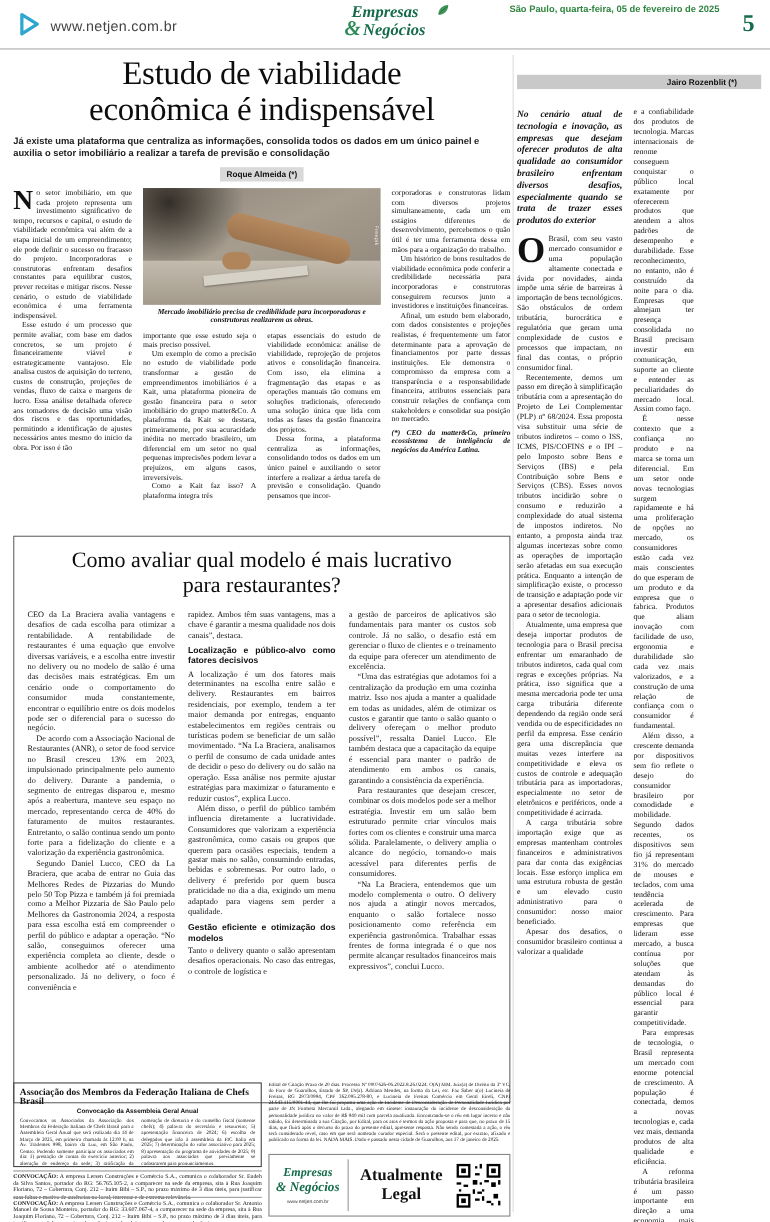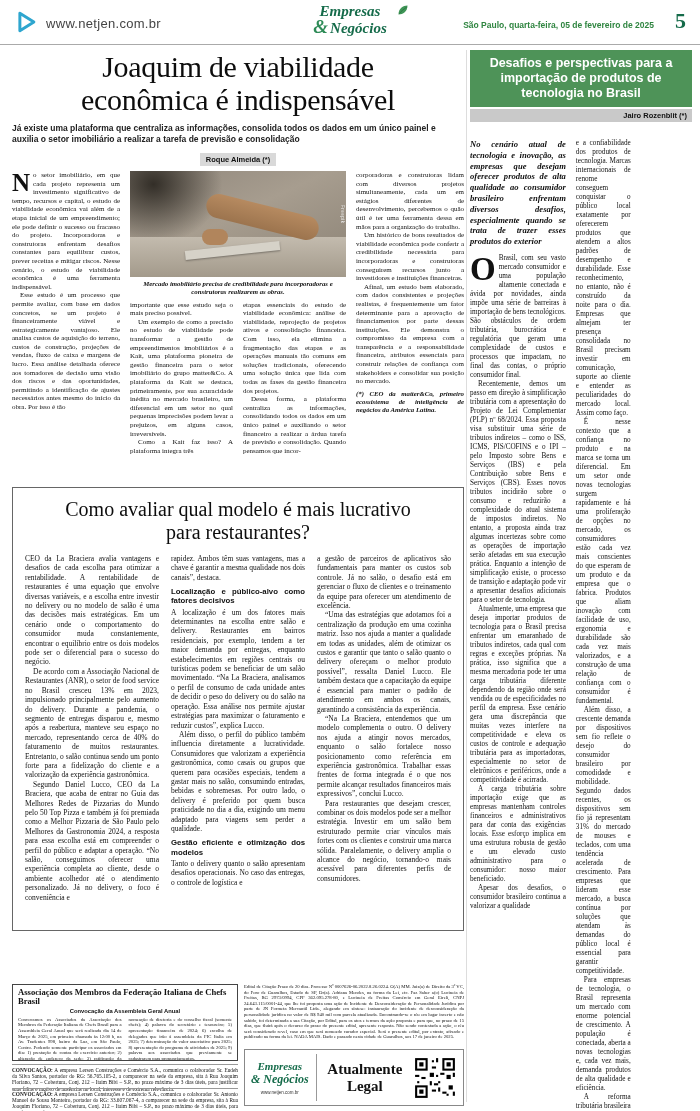--- a/index.html
+++ b/index.html
@@ -10,21 +10,21 @@
   .header { position:absolute; top:0; left:0; width:700px; height:44px; border-bottom:1px solid #aaa; background:#fff; }
   .play-logo { position:absolute; left:12px; top:8px; width:28px; height:28px; }
   .play-logo svg { width:28px; height:28px; }
   .site-url { position:absolute; left:46px; top:16px; font:13px "Liberation Sans", sans-serif; color:#444; letter-spacing:.3px; }
   .masthead { position:absolute; left:50%; top:4px; transform:translateX(-50%); width:150px; text-align:center; color:#156b4a; }
   .mh1 { font:bold italic 15px/15px "Liberation Serif", serif; }
   .mh2 { font:bold italic 15px/16px "Liberation Serif", serif; }
   .mh2 .amp { font-size:19px; margin-right:2px; color:#2e8b57; }
   .leaf { position:absolute; right:16px; top:-2px; }
   .leaf svg { width:12px; height:12px; }
-  .dateline { position:absolute; right:46px; top:20px; font:bold 8.5px "Liberation Sans", sans-serif; color:#2f8540; }
+  .dateline { position:absolute; right:46px; top:3px; font:bold 8.5px "Liberation Sans", sans-serif; color:#2f8540; }
   .pagenum { position:absolute; right:14px; top:8px; font:bold 22px "Liberation Serif", serif; color:#156b4a; }
 
   .vline { position:absolute; left:466px; top:50px; height:1052px; border-left:1px solid #ddd; }
 
   
   .paras p { margin:0; text-indent:8px; }
   .paras p:first-child { text-indent:0; }
   .dropcap { float:left; font-weight:bold; font-size:25px; line-height:21px; padding:1px 3px 0 0; }
   .dropcap.big { font-size:33px; line-height:28px; }
 
@@ -47,29 +47,29 @@
   .ph-trowel { position:absolute; left:55px; bottom:22px; width:95px; height:9px; background:#d6d2c8;
                transform:rotate(-6deg); box-shadow:0 1px 2px rgba(0,0,0,.35); }
   .ph-credit { position:absolute; right:1px; top:32%; writing-mode:vertical-rl; font:4.5px "Liberation Sans", sans-serif; color:#f0f0f0; letter-spacing:.5px; }
   .caption { font:bold italic 6.8px/7.8px "Liberation Serif", serif; text-align:center; margin:3px 2px 5px; }
   .mid-cols { display:grid; grid-template-columns:1fr 1fr; gap:0 10px; }
   .foot-note { font:bold italic 6.8px/8.2px "Liberation Serif", serif; margin-top:4px; }
 
   
   .tech { position:absolute; left:470px; top:50px; width:222px; }
   .tech-title { background:#4e9358; color:#fff; font:bold 12.5px/15px "Liberation Sans", sans-serif; text-align:center; padding:6px 7px; }
-  .tech-byline { background:#c9c9c9; text-align:right; font:bold 7.5px/9px "Liberation Sans", sans-serif; padding:2px 5px; margin-top:2px; }
+  .tech-byline { background:#c9c9c9; text-align:right; font:bold 7.5px/9px "Liberation Sans", sans-serif; padding:2px 22px; margin-top:18px; }
   .tech-cols { display:grid; grid-template-columns:1fr 1fr; gap:0 10px; margin-top:17px; height:968px; }
   .tech-intro { font:bold italic 8.6px/10.8px "Liberation Serif", serif; margin-bottom:7px; text-align:justify; }
   .tech-txt { font-size:7.2px; line-height:9px; text-align:justify; }
   .tech-colR { display:flex; flex-direction:row; }
   .tech-foot { margin-top:auto; background:#4e9358; color:#fff; font:bold italic 6.9px/8.6px "Liberation Serif", serif; padding:4px 5px; }
 
   
-  .resto { position:absolute; left:12px; top:487px; width:452px; height:444px; border:1px solid #666;
+  .resto { position:absolute; left:12px; top:487px; width:452px; height:516px; border:1px solid #666;
            padding:10px 12px; box-sizing:border-box; }
   .resto-title { font-size:20px; line-height:23px; text-align:center; color:#0d0d0d; }
   .resto-cols { display:grid; grid-template-columns:1fr 1fr 1fr; gap:0 12px; margin-top:10px; }
   .resto-txt { font-size:7.5px; line-height:9.4px; text-align:justify; }
   .subhead { font:bold 7.8px/9.2px "Liberation Sans", sans-serif; margin:5px 0 2px; }
 
   
   .chefs { position:absolute; left:12px; top:984px; width:226px; height:77px; border:1px solid #444;
            padding:3px 5px; box-sizing:border-box; overflow:hidden; }
   .chefs-title { font:bold 8.6px/9.4px "Liberation Serif", serif; text-align:left; }
@@ -117,21 +117,21 @@
       <div class="mh2"><span class="amp">&amp;</span><span>Negócios</span></div>
     </div>
     <span class="dateline">São Paulo, quarta-feira, 05 de fevereiro de 2025</span>
     <span class="pagenum">5</span>
   </div>
 
   <div class="vline"></div>
 
   <div class="main-art">
     <div class="main-title">
-      <div>Joaquim de viabilidade</div>
+      <div>Estudo de viabilidade</div>
       <div>econômica é indispensável</div>
     </div>
     <div class="deck">Já existe uma plataforma que centraliza as informações, consolida todos os dados em um único painel e auxilia o setor imobiliário a realizar a tarefa de previsão e consolidação</div>
     <div class="byline-row">
       <span class="byline-chip">Roque Almeida (*)</span>
     </div>
     <div class="art-body">
       <div class="bodytxt">
         <span class="dropcap">N</span>
         <div class="paras">
@@ -150,56 +150,55 @@
         </div>
         <div class="caption">Mercado imobiliário precisa de credibilidade para incorporadoras e construtoras realizarem as obras.</div>
         <div class="mid-cols">
           <div class="bodytxt paras">
               <p>importante que esse estudo seja o mais preciso possível.</p>
               <p>Um exemplo de como a precisão no estudo de viabilidade pode transformar a gestão de empreendimentos imobiliários é a Kait, uma plataforma pioneira de gestão financeira para o setor imobiliário do grupo matter&amp;Co. A plataforma da Kait se destaca, primeiramente, por sua acuracidade inédita no mercado brasileiro, um diferencial em um setor no qual pequenas imprecisões podem levar a prejuízos, em alguns casos, irreversíveis.</p>
               <p>Como a Kait faz isso? A plataforma integra três</p>
             </div>
           <div class="bodytxt paras">
               <p>etapas essenciais do estudo de viabilidade econômica: análise de viabilidade, reprojeção de projetos ativos e consolidação financeira. Com isso, ela elimina a fragmentação das etapas e as operações manuais tão comuns em soluções tradicionais, oferecendo uma solução única que lida com todas as fases da gestão financeira dos projetos.</p>
-              <p>Dessa forma, a plataforma centraliza as informações, consolidando todos os dados em um único painel e auxiliando o setor financeiro a realizar a árdua tarefa de previsão e consolidação. Quando pensamos que incor-</p>
+              <p>Dessa forma, a plataforma centraliza as informações, consolidando todos os dados em um único painel e auxiliando o setor interfere a realizar a árdua tarefa de previsão e consolidação. Quando pensamos que incor-</p>
             </div>
         </div>
       </div>
       <div class="bodytxt">
         <div class="paras">
             <p>corporadoras e construtoras lidam com diversos projetos simultaneamente, cada um em estágios diferentes de desenvolvimento, percebemos o quão útil é ter uma ferramenta dessa em mãos para a organização do trabalho.</p>
             <p>Um histórico de bons resultados de viabilidade econômica pode conferir a credibilidade necessária para incorporadoras e construtoras conseguirem recursos junto a investidores e instituições financeiras.</p>
             <p>Afinal, um estudo bem elaborado, com dados consistentes e projeções realistas, é frequentemente um fator determinante para a aprovação de financiamentos por parte dessas instituições. Ele demonstra o compromisso da empresa com a transparência e a responsabilidade financeira, atributos essenciais para construir relações de confiança com stakeholders e consolidar sua posição no mercado.</p>
           </div>
         <div class="foot-note">(*) CEO da matter&amp;Co, primeiro ecossistema de inteligência de negócios da América Latina.</div>
       </div>
     </div>
   </div>
 
   <div class="tech">
-    <div class="tech-title">Desafios e perspectivas para a importação de produtos de tecnologia no Brasil</div>
     <div class="tech-byline">Jairo Rozenblit (*)</div>
     <div class="tech-cols">
       <div class="tech-txt">
         <div class="tech-intro">No cenário atual de tecnologia e inovação, as empresas que desejam oferecer produtos de alta qualidade ao consumidor brasileiro enfrentam diversos desafios, especialmente quando se trata de trazer esses produtos do exterior</div>
         <span class="dropcap big">O</span>
         <div class="paras">
             <p>Brasil, com seu vasto mercado consumidor e uma população altamente conectada e ávida por novidades, ainda impõe uma série de barreiras à importação de bens tecnológicos. São obstáculos de ordem tributária, burocrática e regulatória que geram uma complexidade de custos e processos que impactam, no final das contas, o próprio consumidor final.</p>
             <p>Recentemente, demos um passo em direção à simplificação tributária com a apresentação do Projeto de Lei Complementar (PLP) nº 68/2024. Essa proposta visa substituir uma série de tributos indiretos – como o ISS, ICMS, PIS/COFINS e o IPI – pelo Imposto sobre Bens e Serviços (IBS) e pela Contribuição sobre Bens e Serviços (CBS). Esses novos tributos incidirão sobre o consumo e reduzirão a complexidade do atual sistema de impostos indiretos. No entanto, a proposta ainda traz algumas incertezas sobre como as operações de importação serão afetadas em sua execução prática. Enquanto a intenção de simplificação existe, o processo de transição e adaptação pode vir a apresentar desafios adicionais para o setor de tecnologia.</p>
             <p>Atualmente, uma empresa que deseja importar produtos de tecnologia para o Brasil precisa enfrentar um emaranhado de tributos indiretos, cada qual com regras e exceções próprias. Na prática, isso significa que a mesma mercadoria pode ter uma carga tributária diferente dependendo da região onde será vendida ou de especificidades no perfil da empresa. Esse cenário gera uma discrepância que muitas vezes interfere na competitividade e eleva os custos de controle e adequação tributária para as importadoras, especialmente no setor de eletrônicos e periféricos, onde a competitividade é acirrada.</p>
             <p>A carga tributária sobre importação exige que as empresas mantenham controles financeiros e administrativos para dar conta das exigências locais. Esse esforço implica em uma estrutura robusta de gestão e um elevado custo administrativo para o consumidor: nosso maior beneficiado.</p>
             <p>Apesar dos desafios, o consumidor brasileiro continua a valorizar a qualidade</p>
           </div>
       </div>
       <div class="tech-txt tech-colR">
         <div class="paras">
             <p>e a confiabilidade dos produtos de tecnologia. Marcas internacionais de renome conseguem conquistar o público local exatamente por oferecerem produtos que atendem a altos padrões de desempenho e durabilidade. Esse reconhecimento, no entanto, não é construído da noite para o dia. Empresas que almejam ter presença consolidada no Brasil precisam investir em comunicação, suporte ao cliente e entender as peculiaridades do mercado local. Assim como faço.</p>
             <p>É nesse contexto que a confiança no produto e na marca se torna um diferencial. Em um setor onde novas tecnologias surgem rapidamente e há uma proliferação de opções no mercado, os consumidores estão cada vez mais conscientes do que esperam de um produto e da empresa que o fabrica. Produtos que aliam inovação com facilidade de uso, ergonomia e durabilidade são cada vez mais valorizados, e a construção de uma relação de confiança com o consumidor é fundamental.</p>
             <p>Além disso, a crescente demanda por dispositivos sem fio reflete o desejo do consumidor brasileiro por comodidade e mobilidade. Segundo dados recentes, os dispositivos sem fio já representam 31% do mercado de mouses e teclados, com uma tendência acelerada de crescimento. Para empresas que lideram esse mercado, a busca contínua por soluções que atendam às demandas do público local é essencial para garantir competitividade.</p>
-            <p>Para empresas de tecnologia, o Brasil representa um mercado com enorme potencial de crescimento. A população é conectada, aberta a novas tecnologias e, cada vez mais, demanda produtos de alta qualidade e eficiência.</p>
+            <p>Para empresas de tecnologia, o Brasil representa um mercado com enorme potencial de crescimento. A população é conectada, demos a novas tecnologias e, cada vez mais, demanda produtos de alta qualidade e eficiência.</p>
             <p>A reforma tributária brasileira é um passo importante em direção a uma economia mais simplificada e menos onerosa, mas o sucesso dessa mudança dependerá de como será conduzido o período de transição. Para que o consumidor brasileiro possa realmente usufruir de produtos de qualidade a preços mais acessíveis, será necessário que o sistema tributário e os processos de importação evoluam no sentido de reduzir as barreiras que, por muito tempo, têm limitado o acesso dos brasileiros às melhores tecnologias. É uma oportunidade de avanço para nosso país, e, consequentemente, para o mercado.</p>
           </div>
         <div class="tech-foot">(*) CEO da Logitech no Brasil, multinacional Suíça de tecnologia que atua com periféricos, games, videoconferências e música. Com a marca desde 2012, quando entrou em território nacional, o executivo é heavy user de soluções tecnológicas e busca impulsionar a liderança de mercado em periféricos.</div>
       </div>
     </div>
   </div>
 
   <div class="resto">
     <div class="resto-title">
       <div>Como avaliar qual modelo é mais lucrativo</div>
@@ -221,22 +220,22 @@
             <p>Além disso, o perfil do público também influencia diretamente a lucratividade. Consumidores que valorizam a experiência gastronômica, como casais ou grupos que querem para ocasiões especiais, tendem a gastar mais no salão, consumindo entradas, bebidas e sobremesas. Por outro lado, o delivery é preferido por quem busca praticidade no dia a dia, exigindo um menu adaptado para viagens sem perder a qualidade.</p>
           </div>
         <div class="subhead">Gestão eficiente e otimização dos modelos</div>
         <div class="paras">
             <p>Tanto o delivery quanto o salão apresentam desafios operacionais. No caso das entregas, o controle de logística e</p>
           </div>
       </div>
       <div class="resto-txt paras">
           <p>a gestão de parceiros de aplicativos são fundamentais para manter os custos sob controle. Já no salão, o desafio está em gerenciar o fluxo de clientes e o treinamento da equipe para oferecer um atendimento de excelência.</p>
           <p>“Uma das estratégias que adotamos foi a centralização da produção em uma cozinha matriz. Isso nos ajuda a manter a qualidade em todas as unidades, além de otimizar os custos e garantir que tanto o salão quanto o delivery ofereçam o melhor produto possível”, ressalta Daniel Lucco. Ele também destaca que a capacitação da equipe é essencial para manter o padrão de atendimento em ambos os canais, garantindo a consistência da experiência.</p>
+          <p>Para restaurantes que desejam crescer, combinar os dois modelos pode ser a melhor estratégia. Investir em um salão bem estruturado permite criar vínculos mais fortes com os clientes e construir uma marca sólida. Paralelamente, o delivery amplia o alcance do negócio, tornando-o mais acessível para diferentes perfis de consumidores.</p>
           <p>“Na La Braciera, entendemos que um modelo complementa o outro. O delivery nos ajuda a atingir novos mercados, enquanto o salão fortalece nosso posicionamento como referência em experiência gastronômica. Trabalhar essas frentes de forma integrada é o que nos permite alcançar resultados financeiros mais expressivos”, conclui Lucco.</p>
-          <p>Para restaurantes que desejam crescer, combinar os dois modelos pode ser a melhor estratégia. Investir em um salão bem estruturado permite criar vínculos mais fortes com os clientes e construir uma marca sólida. Paralelamente, o delivery amplia o alcance do negócio, tornando-o mais acessível para diferentes perfis de consumidores.</p>
         </div>
     </div>
   </div>
 
   <div class="chefs">
     <div class="chefs-title">Associação dos Membros da Federação Italiana de Chefs Brasil</div>
     <div class="chefs-sub">Convocação da Assembleia Geral Anual</div>
     <div class="chefs-body">Convocamos os Associados da Associação dos Membros da Federação Italiana de Chefs Brasil para a Assembleia Geral Anual que será realizada dia 14 de Março de 2025, em primeira chamada às 12:00 h, na Av. Tradentes 998, bairro da Luz, em São Paulo, Centro. Podendo somente participar os associados em dia: 1) prestação de contas do exercício anterior; 2) alteração de endereço da sede; 3) ratificação da nomeação de diretoria e do conselho fiscal (somente chefs); 4) palavra do secretário e tesoureiro; 5) apresentação financeira de 2024; 6) escolha de delegados que irão à assembleia da FIC Italia em 2025; 7) determinação do valor associativo para 2025; 8) apresentação do programa de atividades de 2025; 9) palavra aos associados que previamente se cadastrarem para pronunciamentos.</div>
   </div>
 

